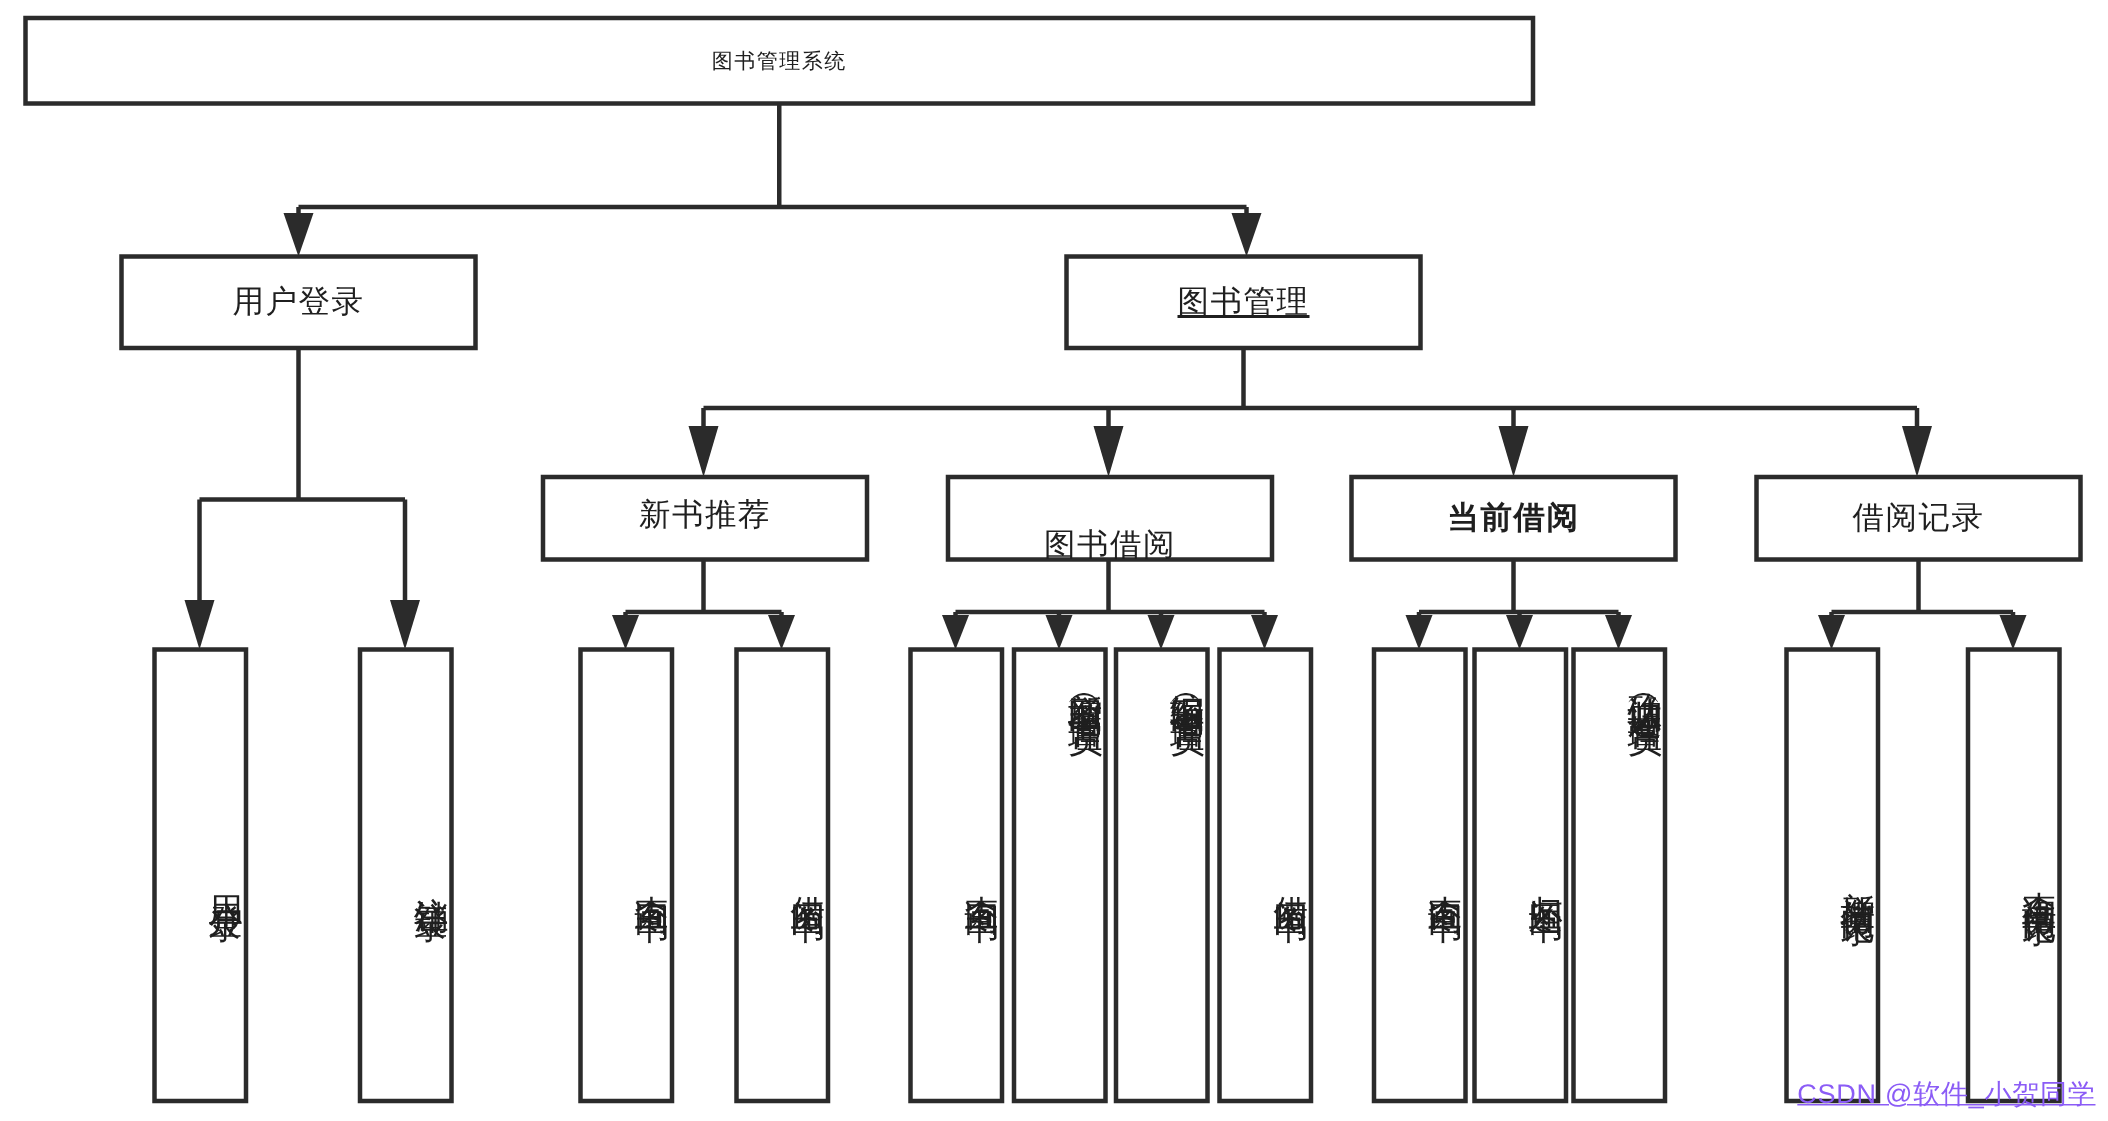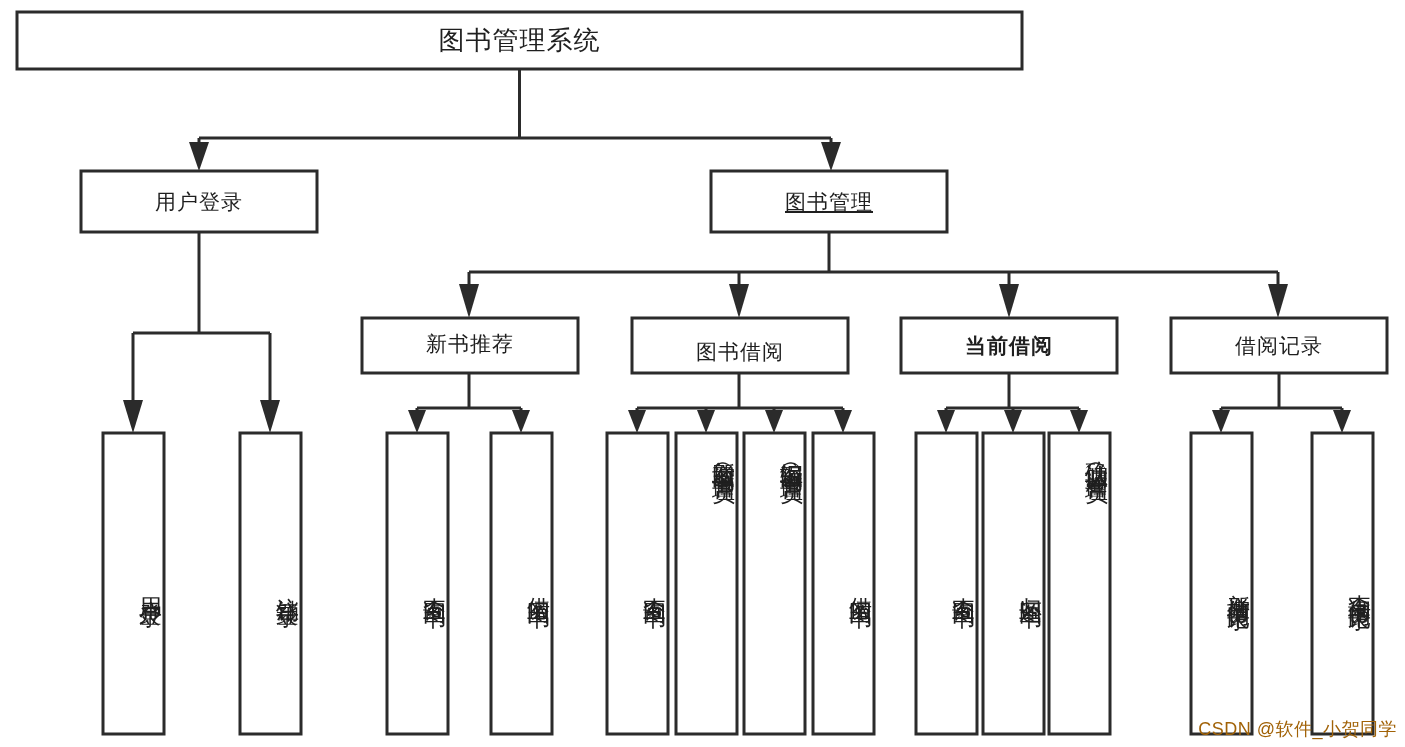--- a/index.html
+++ b/index.html
@@ -26,26 +26,27 @@
     writing-mode:vertical-rl;
     text-orientation:upright;
     font-size:23px;
     line-height:1.18;
     letter-spacing:3px;
     color:#1f1f1f;
     text-align:left;
     pointer-events:none;
   }
   .v-label.centered{ text-align:center; }
-  .root-label{ font-size:26px; }
+  .root-label{ font-size:14px; }
   .watermark{
     position:absolute;right:8px;bottom:6px;
-    font-size:18px;color:#a16207;
+    font-size:18px;color:#8b5cf6;
     letter-spacing:0.5px;
     white-space:nowrap;
+    text-decoration:underline;
   }
 </style>
 </head>
 <body>
 
 <div id="stage">
 
   <svg viewBox="0 0 1405 747">
     <defs></defs>
 
@@ -138,21 +139,21 @@
     <rect class="node-box" x="1191" y="433" width="61" height="301"></rect>
     <rect class="node-box" x="1312" y="433" width="61" height="301"></rect>
   </svg>
 
   <div class="h-label root-label" style="left:17px;top:12px;width:1005px;height:57px;">图书管理系统</div>
 
   <div class="h-label" style="left:81px;top:171px;width:236px;height:61px;">用户登录</div>
   <div class="h-label" style="left:711px;top:171px;width:236px;height:61px;text-decoration:underline;">图书管理</div>
 
   <div class="h-label" style="left:362px;top:316px;width:216px;height:55px;">新书推荐</div>
-  <div class="h-label" style="left:632px;top:324px;width:216px;height:55px;">图书借阅</div>
+  <div class="h-label" style="left:632px;top:336px;width:216px;height:55px;">图书借阅</div>
   <div class="h-label" style="left:901px;top:318px;width:216px;height:55px;font-weight:bold;">当前借阅</div>
   <div class="h-label" style="left:1171px;top:318px;width:216px;height:55px;">借阅记录</div>
 
   <div class="v-label centered" style="left:103px;top:510px;width:61px;height:150px;">用户登录</div>
   <div class="v-label centered" style="left:240px;top:510px;width:61px;height:150px;">注销登录</div>
 
   <div class="v-label centered" style="left:387px;top:505px;width:61px;height:160px;">查询图书</div>
   <div class="v-label centered" style="left:491px;top:505px;width:61px;height:160px;">借阅图书</div>
 
   <div class="v-label centered" style="left:607px;top:505px;width:61px;height:160px;">查询图书</div>

